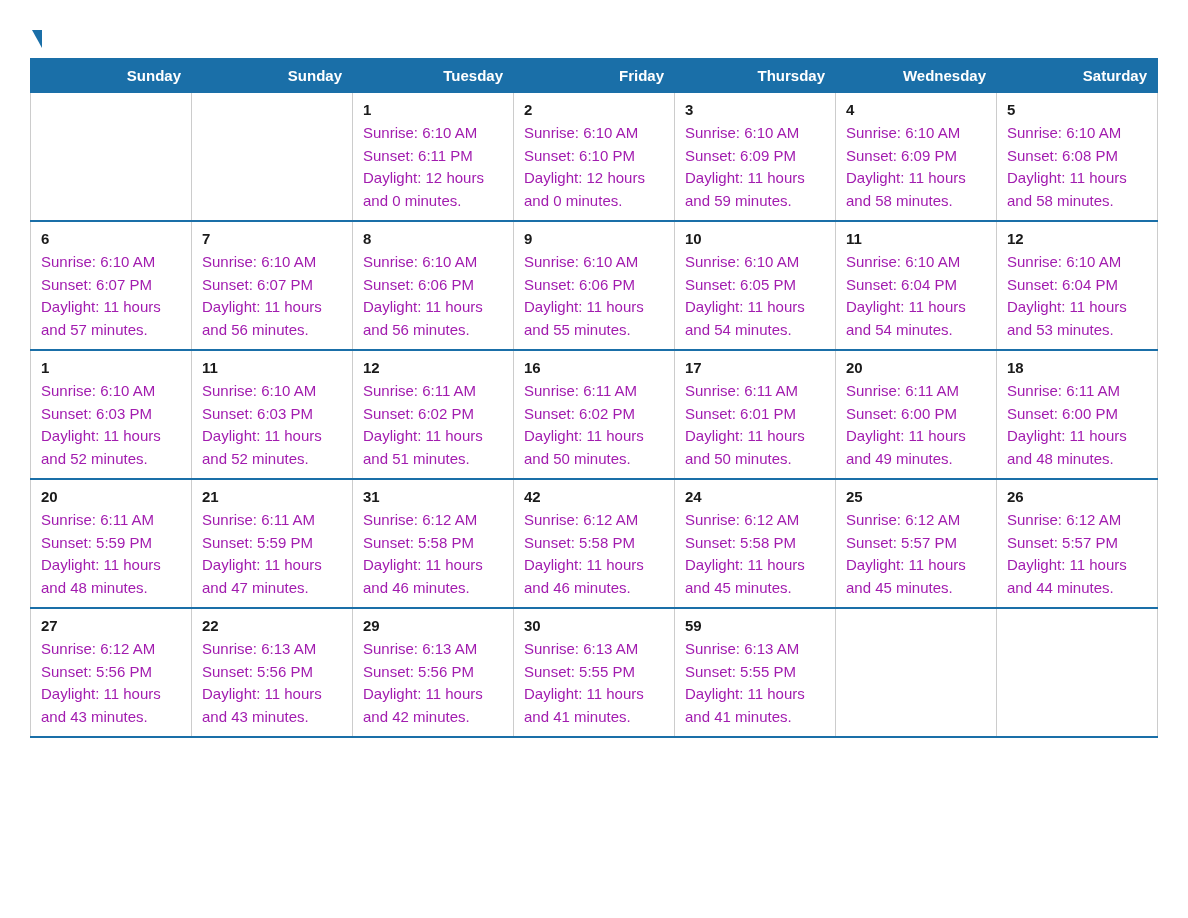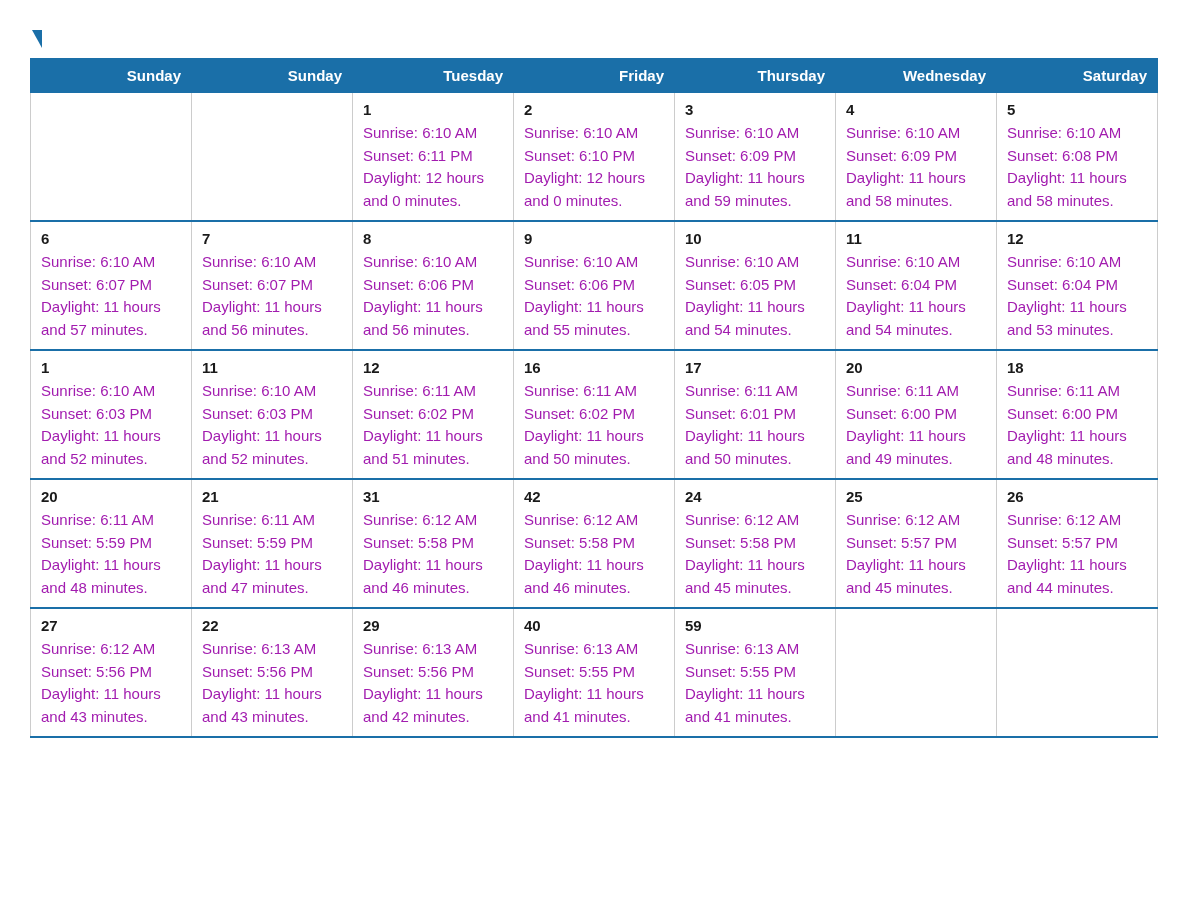--- a/index.html
+++ b/index.html
@@ -256,21 +256,21 @@
         </td>
         <td>
           <div class="day-number">22</div>
           <div class="day-info">Sunrise: 6:13 AM<br>Sunset: 5:56 PM<br>Daylight: 11 hours<br>and 43 minutes.</div>
         </td>
         <td>
           <div class="day-number">29</div>
           <div class="day-info">Sunrise: 6:13 AM<br>Sunset: 5:56 PM<br>Daylight: 11 hours<br>and 42 minutes.</div>
         </td>
         <td>
-          <div class="day-number">40</div>
+          <div class="day-number">30</div>
           <div class="day-info">Sunrise: 6:13 AM<br>Sunset: 5:55 PM<br>Daylight: 11 hours<br>and 41 minutes.</div>
         </td>
         <td>
           <div class="day-number">59</div>
           <div class="day-info">Sunrise: 6:13 AM<br>Sunset: 5:55 PM<br>Daylight: 11 hours<br>and 41 minutes.</div>
         </td>
         <td class="empty-cell"></td>
         <td class="empty-cell"></td>
       </tr>
     </tbody>

